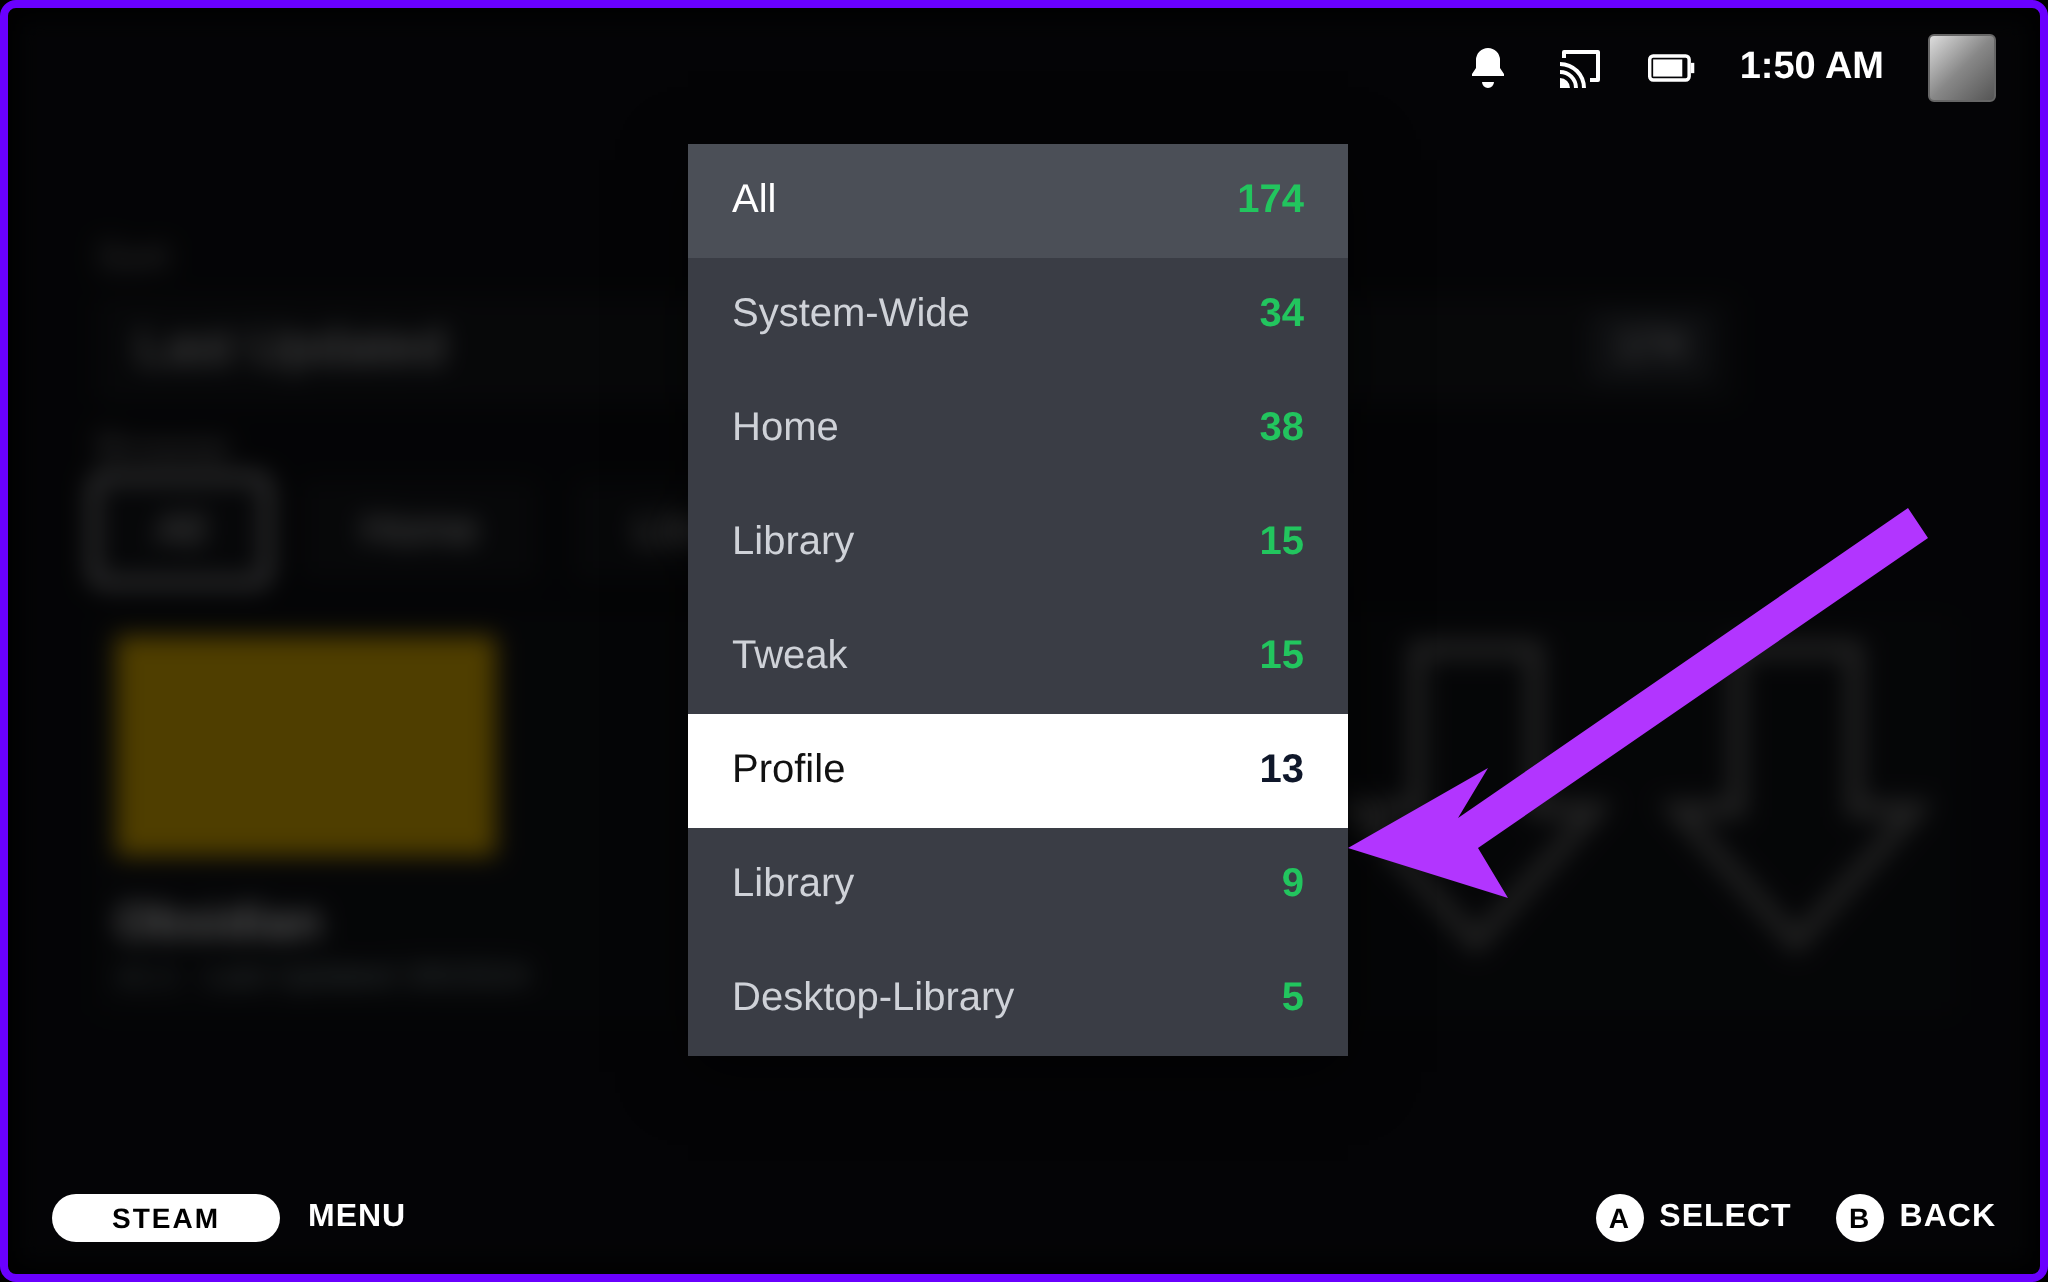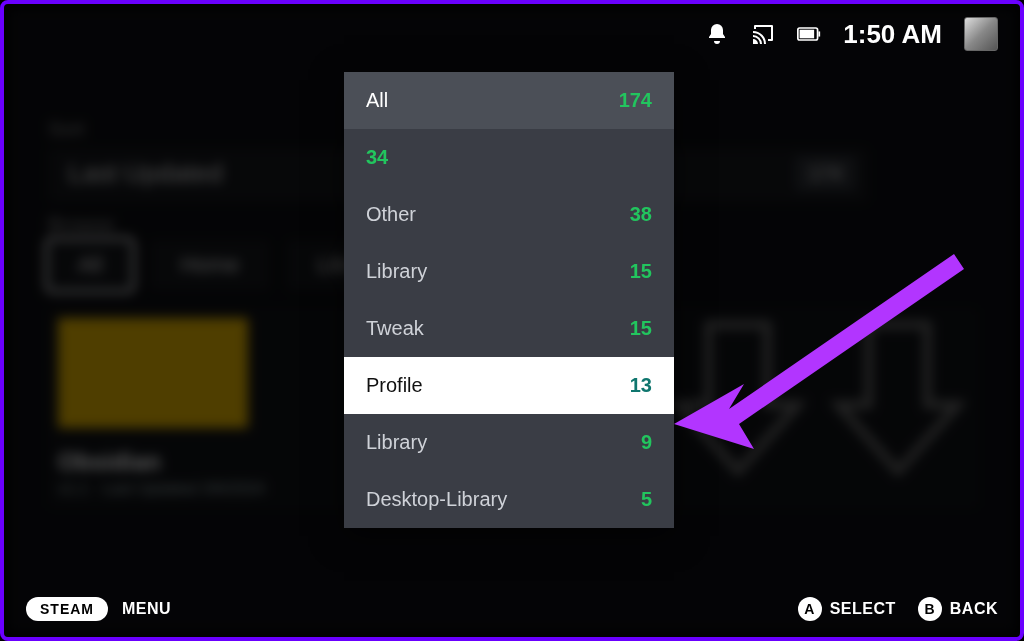--- a/index.html
+++ b/index.html
@@ -33,33 +33,33 @@
   .big-arrow-outline{
     position:absolute; width:140px; height:160px;
     border: none;
   }
   .big-arrow-outline svg{ width:100%; height:100%; }
 
   
   .statusbar {
     position:absolute; top:10px; right:22px; height:40px;
     display:flex; align-items:center; gap:22px;
-    color:#fff; font-size:26px; font-weight:600;
+    color:#fff; font-size:19px; font-weight:600;
   }
   .statusbar .ico { width:24px; height:24px; display:flex; align-items:center; justify-content:center; }
   .statusbar .ico svg{ width:24px; height:24px; fill:#fff; }
   .avatar { width:34px; height:34px; border-radius:3px; background:linear-gradient(135deg,#ddd,#888,#555); border:1px solid #666;}
 
   
   .bottombar{
     position:absolute; bottom:10px; left:22px; right:22px; height:36px;
     display:flex; align-items:center; justify-content:space-between;
     color:#fff; font-size:16px; font-weight:600; letter-spacing:0.5px;
   }
-  .steam-pill{ background:#fff; color:#000; border-radius:18px; padding:4px 14px; font-size:14px; font-weight:800; letter-spacing:1px;}
+  .steam-pill{ background:#fff; color:#000; border-radius:18px; padding:4px 30px; font-size:14px; font-weight:800; letter-spacing:1px;}
   .bottom-left{ display:flex; align-items:center; gap:14px;}
   .bottom-right{ display:flex; align-items:center; gap:22px;}
   .glyph{ display:inline-flex; width:24px; height:24px; border-radius:50%; background:#fff; color:#000; align-items:center; justify-content:center; font-weight:800; font-size:14px;}
   .glyph.b{ background:#fff; }
   .action{ display:flex; align-items:center; gap:8px;}
 
   
   .dropdown{
     position:absolute; top:68px; left:340px; width:330px;
     background:#3a3d45; box-shadow:0 8px 30px rgba(0,0,0,0.6);
@@ -67,21 +67,21 @@
   }
   .dd-item{
     display:flex; justify-content:space-between; align-items:center;
     padding:0 22px; height:57px;
     color:#cfd2d8; font-size:20px;
     cursor:pointer;
   }
   .dd-item .cnt{ font-weight:700; color:#22c55e; }
   .dd-item.header{ background:#4b4f57; color:#fff; }
   .dd-item.selected{ background:#fff; color:#111; }
-  .dd-item.selected .cnt{ color:#0f766e; }
+  .dd-item.selected .cnt{ color:#0f172a; }
 
   
   .callout-arrow{
     position:absolute; top:220px; left:670px; width:300px; height:240px;
     pointer-events:none;
   }
   .callout-arrow svg{ width:100%; height:100%; }
 </style>
 </head>
 <body>
@@ -138,24 +138,25 @@
   <span>1:50 AM</span>
   <span class="avatar"></span>
 </div>
 
 <div class="dropdown" id="dropdown">
     <div class="dd-item header">
       <span>All</span>
       <span class="cnt">174</span>
     </div>
     <div class="dd-item">
+      <span>System-Wide</span>
       <span class="cnt">34</span>
     </div>
     <div class="dd-item">
-      <span>Other</span>
+      <span>Home</span>
       <span class="cnt">38</span>
     </div>
     <div class="dd-item">
       <span>Library</span>
       <span class="cnt">15</span>
     </div>
     <div class="dd-item">
       <span>Tweak</span>
       <span class="cnt">15</span>
     </div>

